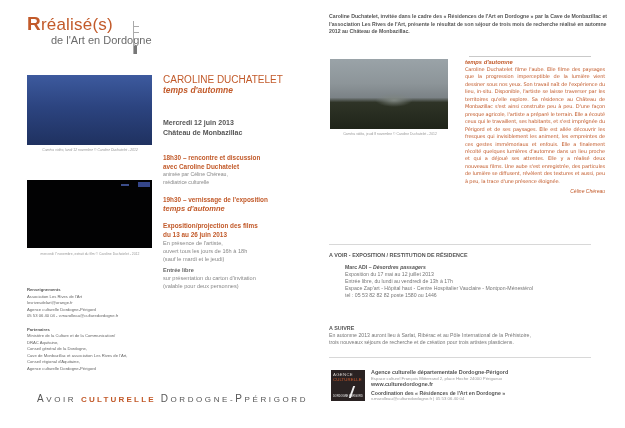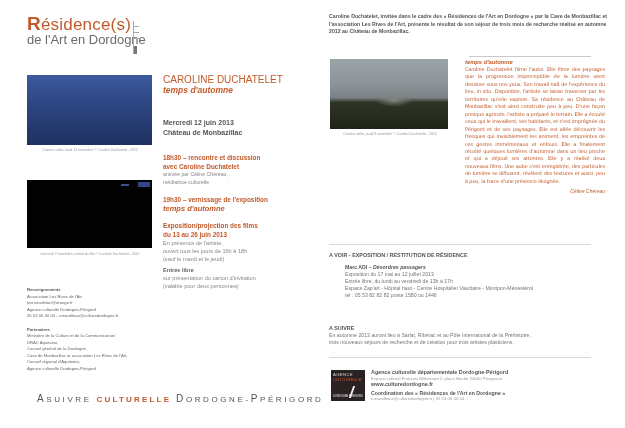--- a/index.html
+++ b/index.html
@@ -6,21 +6,21 @@
   html, body { width: 625px; height: 428px; background: #ffffff; overflow: hidden; }
   body { font-family: "Liberation Sans", sans-serif; color: #555; position: relative; }
   .page { position: absolute; top: 0; height: 428px; }
   .left { left: 0; width: 312px; }
   .right { left: 313px; width: 312px; }
 
   
   .logo { position: absolute; left: 27px; top: 15px; }
   .logo-main { font-size: 17px; color: #c25a2a; letter-spacing: 0.2px; line-height: 18px; }
   .logo-main .cap { font-weight: bold; font-size: 19px; }
-  .logo-sub { font-size: 13px; color: #6b6b6b; line-height: 10px; margin-top: 1px; }
+  .logo-sub { font-size: 11px; color: #6b6b6b; line-height: 10px; margin-top: 1px; margin-left: 24px; }
   .logo-bar { position: absolute; left: 133px; top: 21px; width: 5px; height: 33px; border-left: 1px solid #aaa; }
   .logo-bar span { display:block; width: 5px; height: 1px; background:#aaa; margin-top: 5px; }
   .logo-bar .dark { position:absolute; left:0; bottom:0; width:3px; height:8px; background:#777; margin:0; }
 
   
   .img1 { position: absolute; left: 27px; top: 75px; width: 125px; height: 70px;
     background: linear-gradient(180deg, #3d5a9e 0%, #2c4480 45%, #1f3160 100%); }
   .cap1 { position: absolute; left: 20px; top: 148px; width: 140px; font-size: 3.4px; color: #999; text-align: center; font-style: italic; }
   .img2 { position: absolute; left: 27px; top: 180px; width: 125px; height: 68px; background: #020203; }
   .img2 .glint1 { position:absolute; right: 23px; top: 4px; width: 8px; height: 2px; background:#3c4d8a; }
@@ -81,21 +81,21 @@
   .f-addr { font-size: 4.3px; color: #999; line-height: 5.5px; }
   .f-web { font-size: 5.4px; font-weight: bold; color: #555; line-height: 6.5px; }
   .f-coord { font-size: 5.2px; font-weight: bold; color: #555; line-height: 6.2px; margin-top: 2px; }
   .f-contact { font-size: 4.3px; color: #999; line-height: 5.5px; }
 </style>
 </head>
 <body>
 
 <div class="page left">
   <div class="logo">
-    <div class="logo-main"><span class="cap">R</span><span>ésidence(s)</span></div>
+    <div class="logo-main"><span class="cap">R</span><span>réalisé(s)</span></div>
     <div class="logo-sub">de l'Art en Dordogne</div>
   </div>
   <div class="logo-bar">
       <span></span>
       <span></span>
       <span></span>
       <span class="dark"></span>
     </div>
 
   <div class="img1"></div>
@@ -149,21 +149,21 @@
       <div class="ev-light">En présence de l'artiste,</div>
       <div class="ev-light">ouvert tous les jours de 16h à 18h</div>
       <div class="ev-light">(sauf le mardi et le jeudi)</div>
       <div class="ev-dark" style="margin-top:3px">Entrée libre</div>
       <div class="ev-light">sur présentation du carton d'invitation</div>
       <div class="ev-light">(valable pour deux personnes)</div>
     </div>
   </div>
 
   <div class="agency-left">
-    <span class="big">A</span><span>SUIVRE</span>
+    <span class="big">A</span><span>VOIR</span>
     <span class="acc">CULTURELLE</span>
     <span class="big">D</span><span>ORDOGNE-</span><span class="big">P</span><span>PÉRIGORD</span>
   </div>
 </div>
 
 <div class="page right">
   <div class="intro">Caroline Duchatelet, invitée dans le cadre des « Résidences de l'Art en Dordogne » par la Cave de Monbazillac et l'association Les Rives de l'Art, présente le résultat de son séjour de trois mois de recherche réalisé en automne 2012 au Château de Monbazillac.</div>
 
   <div class="rule short"></div>
 

